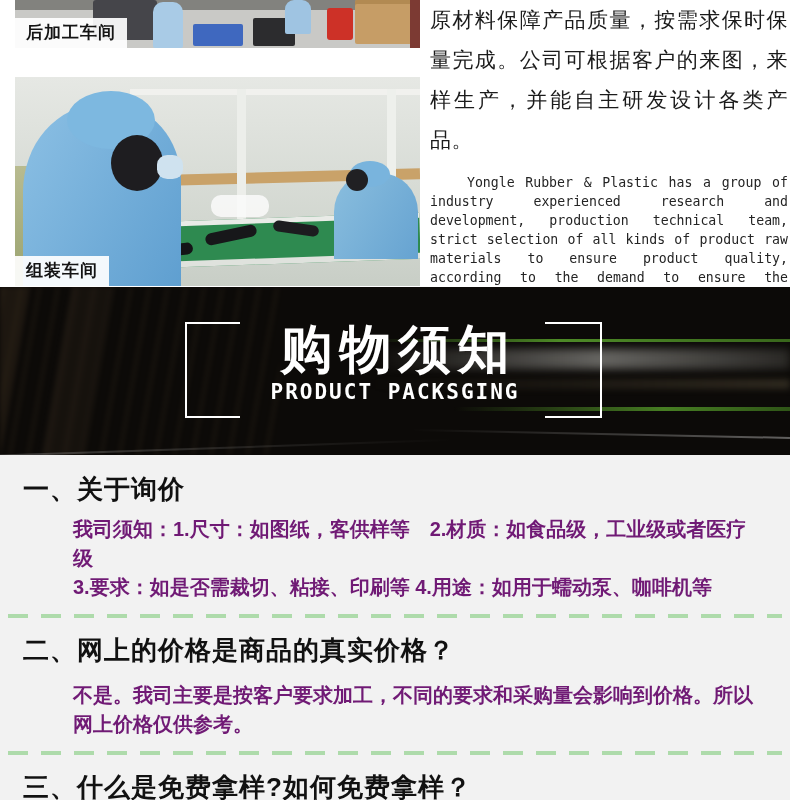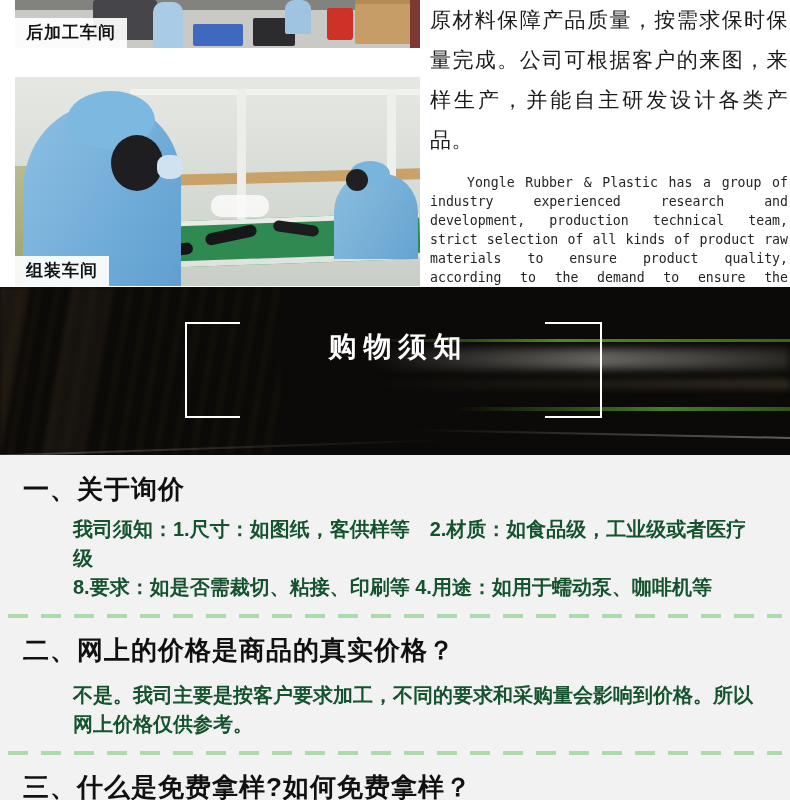--- a/index.html
+++ b/index.html
@@ -80,32 +80,32 @@
   .bn-thin2 { position:absolute; left:-20px; bottom:6px; width:60%; height:2px;
            background:linear-gradient(90deg,rgba(255,255,255,.22),transparent); transform:rotate(-2deg); }
 
   .bracket { position:absolute; top:35px; height:96px; }
   .bracket-left  { left:185px; width:55px; border-left:2px solid #fff;
                    border-top:2px solid #fff; border-bottom:2px solid #fff; }
   .bracket-right { right:188px; width:57px; border-right:2px solid #fff;
                    border-top:2px solid #fff; border-bottom:2px solid #fff; }
 
   .banner-text { position:absolute; left:0; right:0; top:36px; text-align:center; color:#fff; }
-  .banner-title { font-size:28px; font-weight:bold; letter-spacing:7px; line-height:52px; text-indent:7px;font-family:Liberation Mono, monospace; }
+  .banner-title { font-size:52px; font-weight:bold; letter-spacing:7px; line-height:52px; text-indent:7px; }
   .banner-sub { margin-top:5px; font-family:"DejaVu Sans Mono","Liberation Mono",monospace;
                 font-size:21px; font-weight:bold; letter-spacing:2px; }
 
   
   .faq { position:relative; width:790px; height:345px; background:#f2f2f2; overflow:hidden; }
   .faq-heading { margin:0 0 0 23px; font-size:26px; font-weight:bold; color:#111;
                  line-height:32px; letter-spacing:1px; }
   .faq-h1 { padding-top:18px; }
   .faq-h2 { margin-top:16px; }
   .faq-h3 { margin-top:16px; }
-  .faq-body { margin:10px 30px 0 73px; color:#14532d; font-weight:bold; font-size:20px;
+  .faq-body { margin:10px 30px 0 73px; color:#701a75; font-weight:bold; font-size:20px;
               line-height:29px; }
   .faq-line { white-space:pre-wrap; }
   .divider { height:4px; margin:12px 8px 0; 
              background:repeating-linear-gradient(90deg,#aedbab 0,#aedbab 20px,transparent 20px,transparent 33px); }
   .faq-body-2 { margin-top:15px; }
 </style>
 </head>
 <body>
 
 <div class="page">
@@ -160,30 +160,31 @@
       <div class="bn-white"></div>
       <div class="bn-mid"></div>
       <div class="bn-g2"></div>
       <div class="bn-thin"></div>
     </div>
     <div class="bn-thin2"></div>
     <div class="bracket bracket-left"></div>
     <div class="bracket bracket-right"></div>
     <div class="banner-text">
       <div class="banner-title">购物须知</div>
+      <div class="banner-sub">PRODUCT PACKSGING</div>
     </div>
   </section>
 
   <section class="faq">
 
     <div>
       <h3 class="faq-heading faq-h1">一、关于询价</h3>
       <div class="faq-body">
         <div class="faq-line">我司须知：1.尺寸：如图纸，客供样等　2.材质：如食品级，工业级或者医疗级</div>
-        <div class="faq-line">8.要求：如是否需裁切、粘接、印刷等 4.用途：如用于蠕动泵、咖啡机等</div>
+        <div class="faq-line">3.要求：如是否需裁切、粘接、印刷等 4.用途：如用于蠕动泵、咖啡机等</div>
       </div>
     </div>
 
     <div class="divider"></div>
 
     <div>
       <h3 class="faq-heading faq-h2">二、网上的价格是商品的真实价格？</h3>
       <div class="faq-body faq-body-2">
         <div class="faq-line">不是。我司主要是按客户要求加工，不同的要求和采购量会影响到价格。所以网上价格仅供参考。</div>
       </div>

